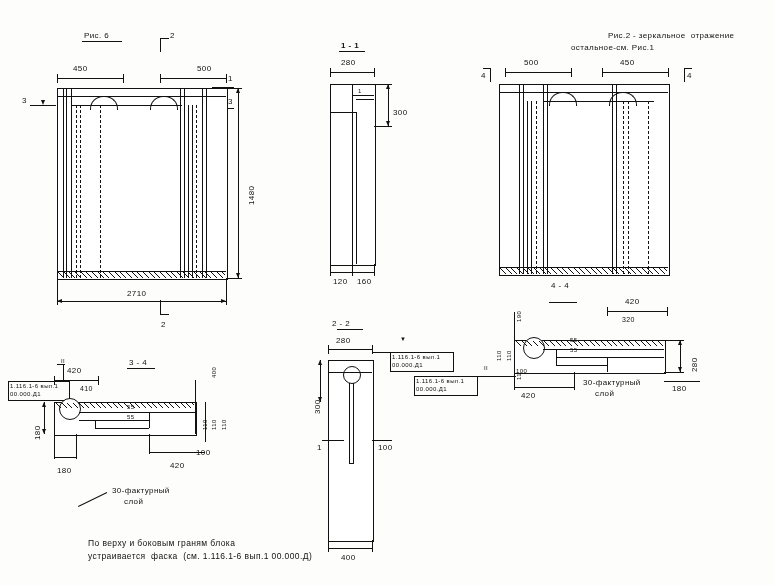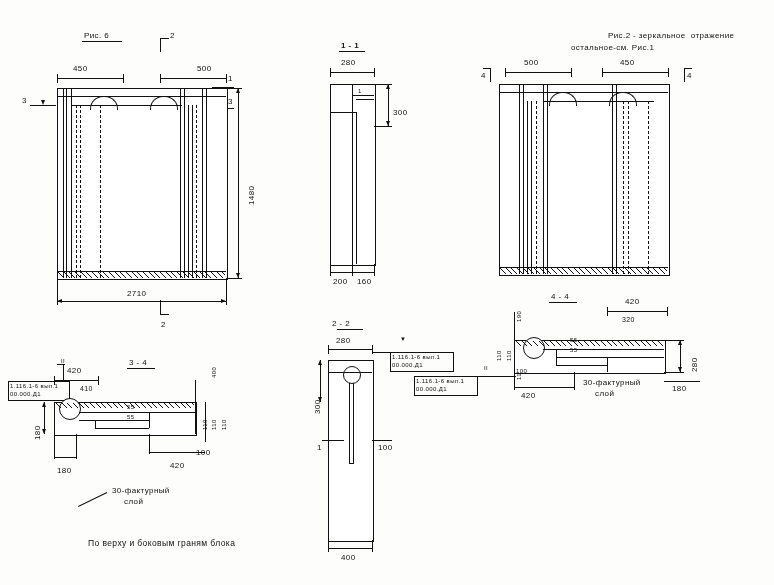--- a/index.html
+++ b/index.html
@@ -118,21 +118,21 @@
 
     <div class="lbl xs" style="left:358px;top:88px;">1</div>
 
     <div class="lbl" style="left:393px;top:108px;">300</div>
     <div class="ln v" style="left:388px;top:84px;height:42px;"></div>
     <div class="arrow ar-u" style="left:386px;top:84px;"></div>
     <div class="arrow ar-d" style="left:386px;top:121px;"></div>
     <div class="ln h" style="left:374px;top:84px;width:18px;"></div>
     <div class="ln h" style="left:374px;top:126px;width:18px;"></div>
 
-    <div class="lbl" style="left:333px;top:277px;">200</div>
+    <div class="lbl" style="left:333px;top:277px;">120</div>
     <div class="lbl" style="left:357px;top:277px;">160</div>
     <div class="ln h" style="left:330px;top:272px;width:44px;"></div>
     <div class="ln v" style="left:330px;top:264px;height:12px;"></div>
     <div class="ln v" style="left:352px;top:264px;height:12px;"></div>
     <div class="ln v" style="left:374px;top:264px;height:12px;"></div>
   </div>
 
   <div>
     <div class="lbl" style="left:608px;top:31px;">Рис.2 - зеркальное  отражение</div>
     <div class="lbl" style="left:571px;top:43px;">остальное-см. Рис.1</div>
@@ -262,21 +262,21 @@
     <div class="lbl" style="left:317px;top:443px;">1</div>
     <div class="ln h" style="left:322px;top:440px;width:22px;"></div>
 
     <div class="lbl" style="left:341px;top:553px;">400</div>
     <div class="ln h" style="left:328px;top:548px;width:44px;"></div>
     <div class="ln v" style="left:328px;top:540px;height:12px;"></div>
     <div class="ln v" style="left:372px;top:540px;height:12px;"></div>
   </div>
 
   <div>
-    <div class="lbl" style="left:551px;top:292px;">4 - 4</div>
+    <div class="lbl" style="left:551px;top:281px;">4 - 4</div>
     <div class="ln h" style="left:549px;top:302px;width:28px;"></div>
 
     <div class="lbl" style="left:625px;top:297px;">420</div>
     <div class="ln h" style="left:607px;top:311px;width:60px;"></div>
     <div class="ln v" style="left:607px;top:307px;height:9px;"></div>
     <div class="ln v" style="left:667px;top:307px;height:9px;"></div>
     <div class="lbl sm" style="left:622px;top:316px;">320</div>
 
     <div class="lbl rot xs" style="left:516px;top:322px;">190</div>
     <div class="lbl rot xs" style="left:496px;top:361px;">110</div>
@@ -315,14 +315,15 @@
     <div class="lbl" style="left:521px;top:391px;">420</div>
     <div class="ln h" style="left:514px;top:387px;width:60px;"></div>
     <div class="ln v" style="left:514px;top:372px;height:18px;"></div>
     <div class="ln v" style="left:574px;top:372px;height:18px;"></div>
 
     <div class="lbl" style="left:583px;top:378px;">30-фактурный</div>
     <div class="lbl" style="left:595px;top:389px;">слой</div>
   </div>
 
   <div class="lbl" style="left:88px;top:538px;font-size:8.5px;">По верху и боковым граням блока</div>
+  <div class="lbl" style="left:88px;top:551px;font-size:8.5px;">устраивается  фаска  (см. 1.116.1-6 вып.1 00.000.Д)</div>
 
 </div>
 
 </body></html>

